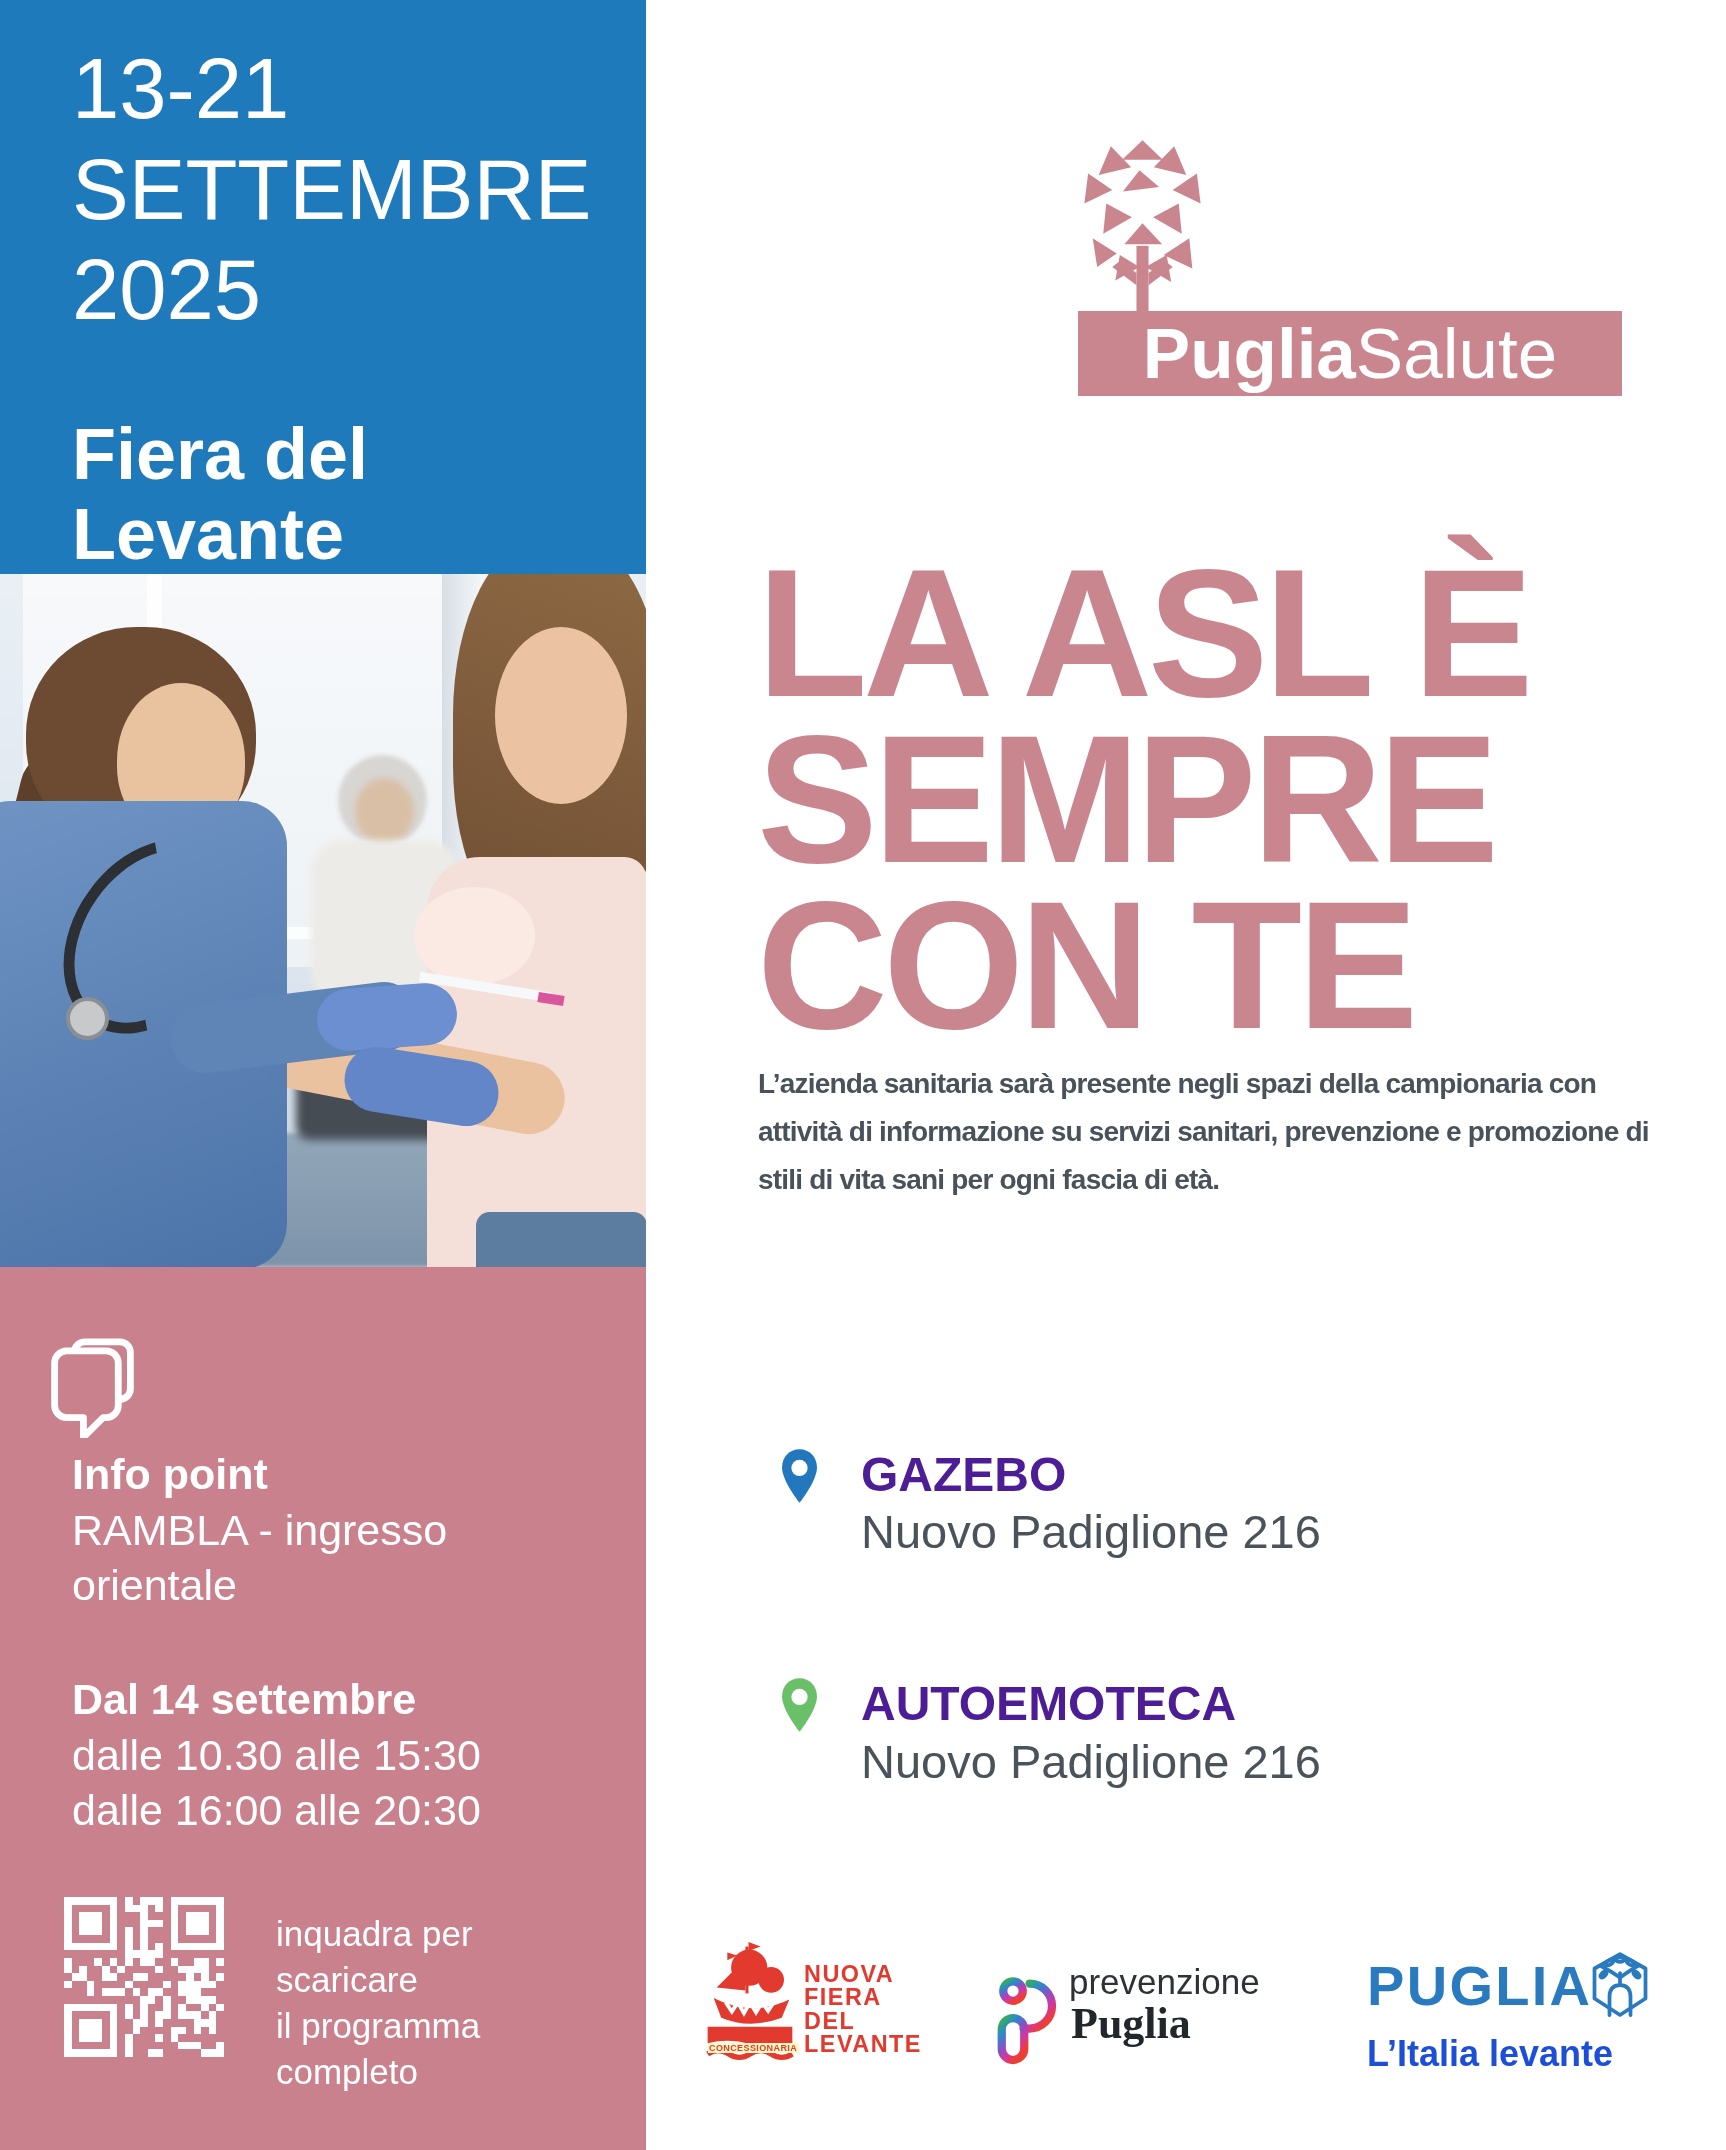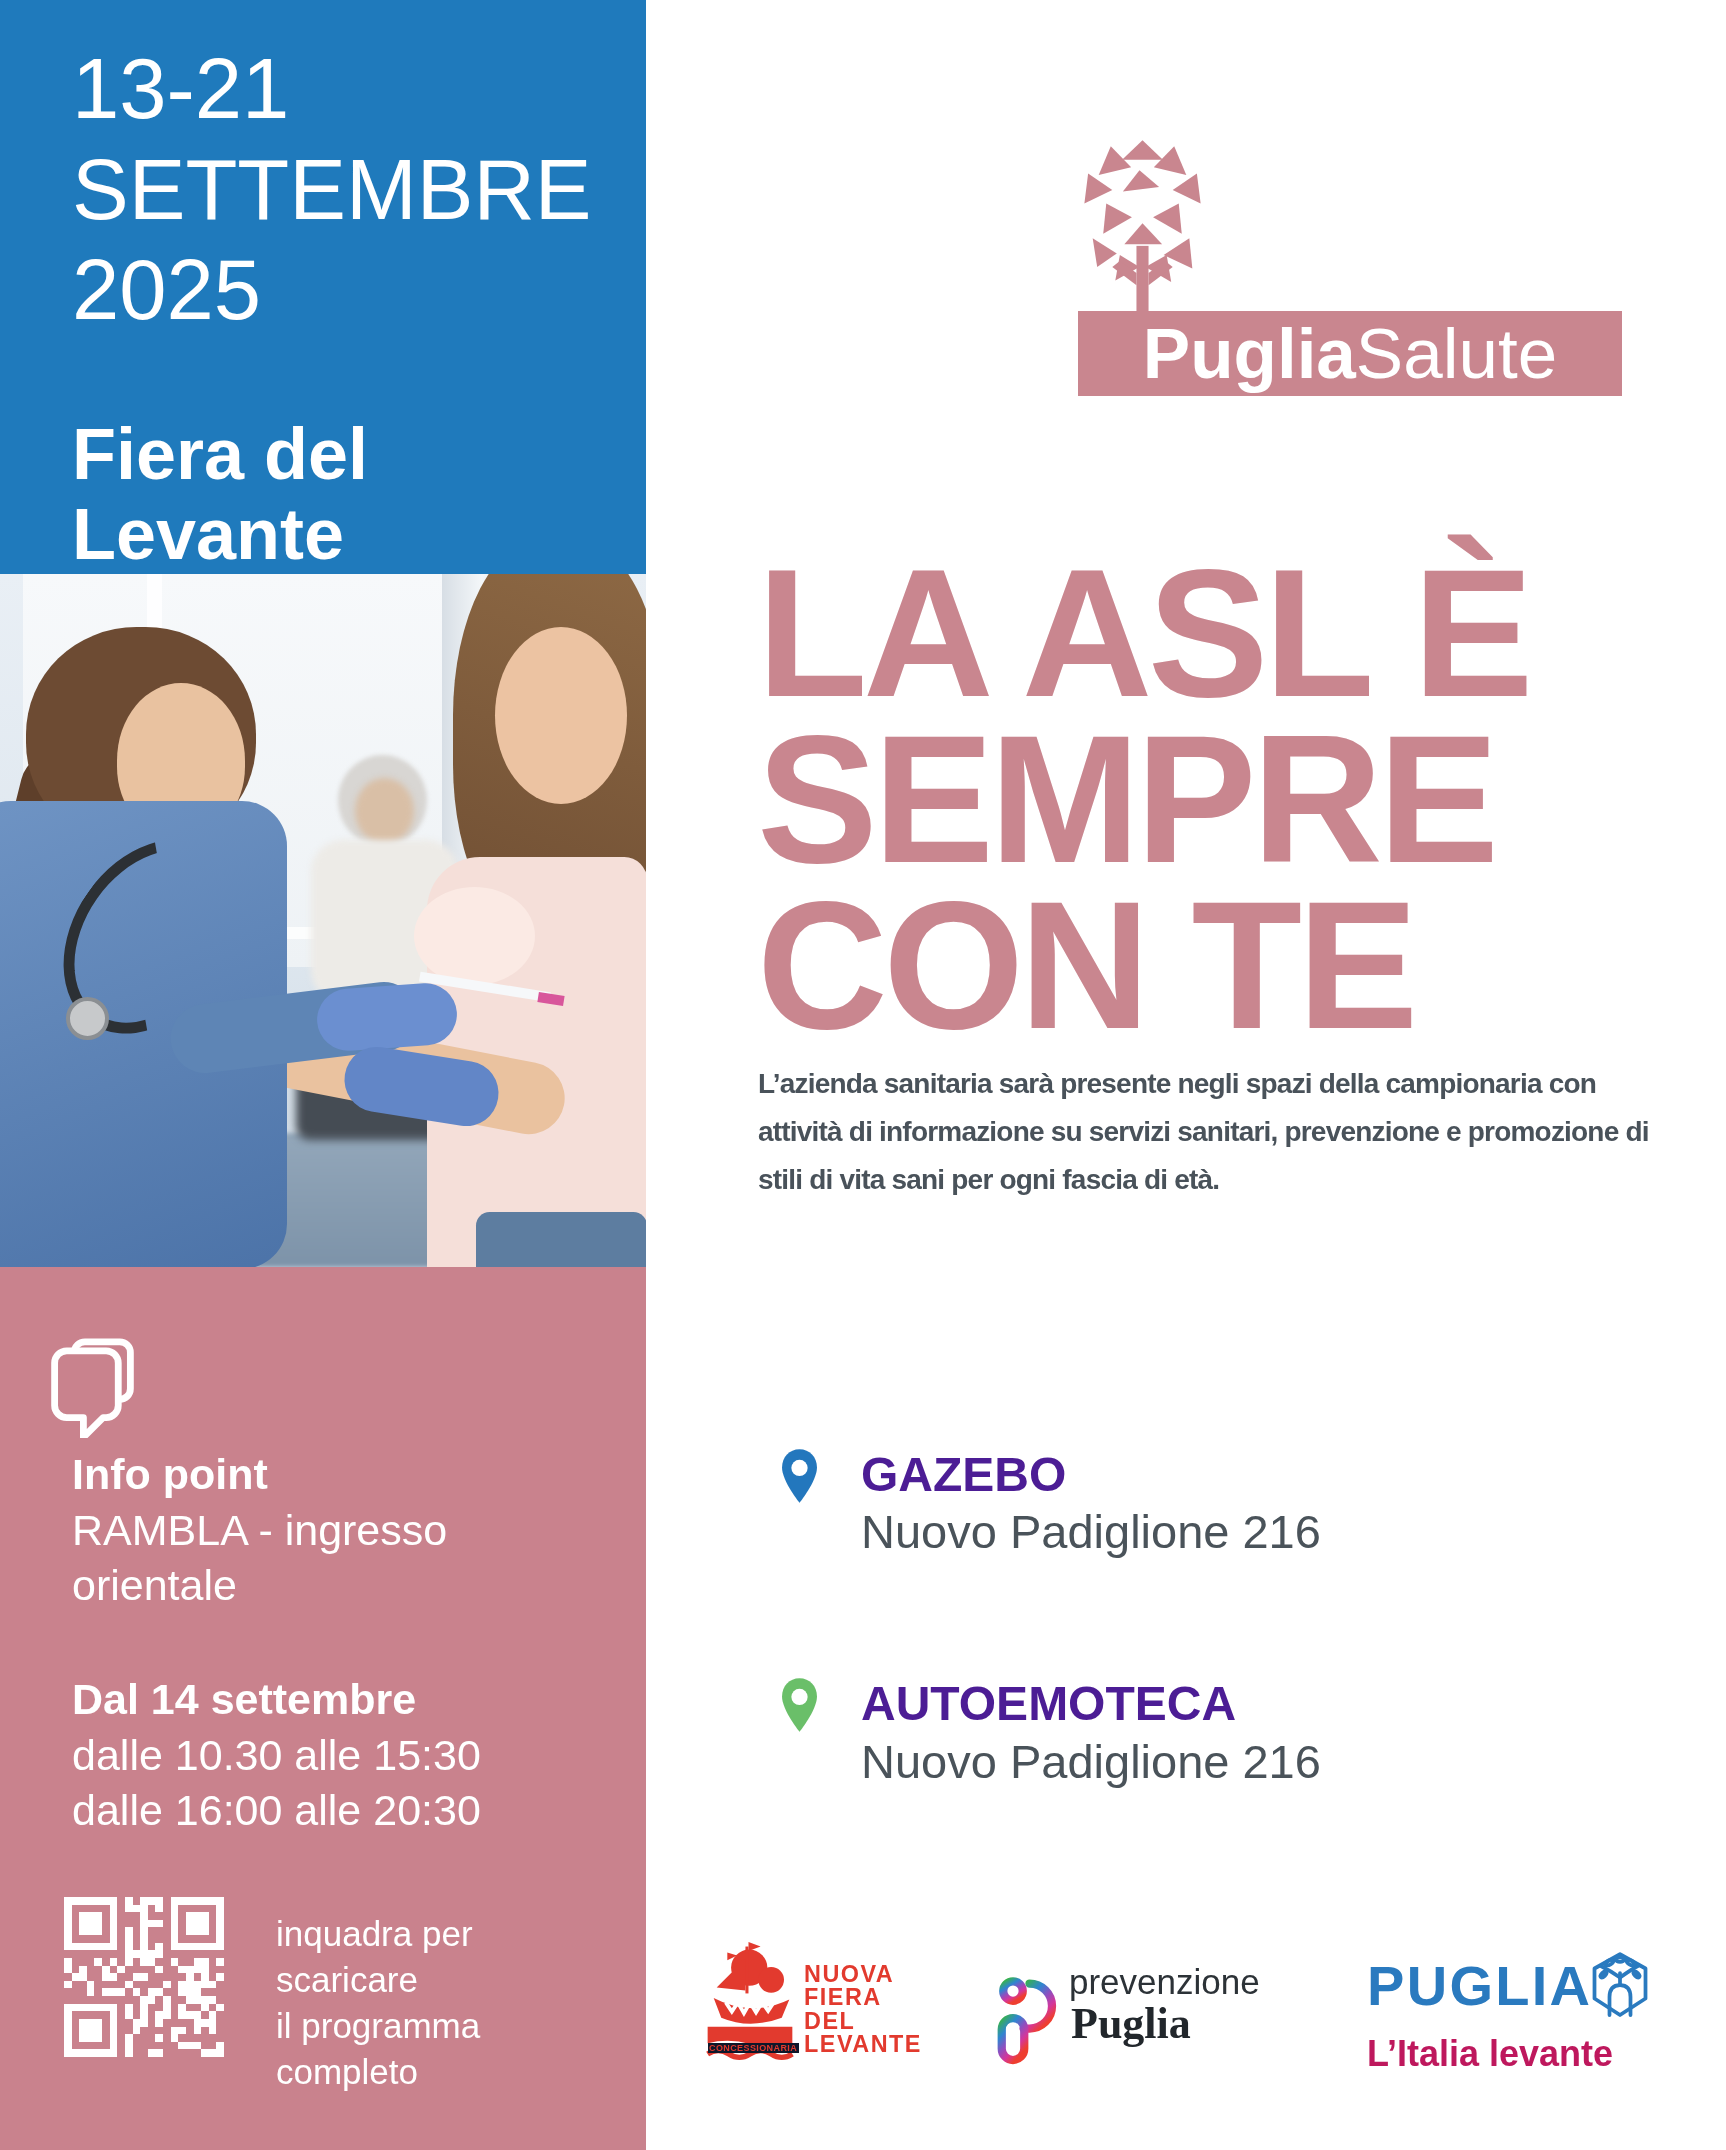--- a/index.html
+++ b/index.html
@@ -83,29 +83,29 @@
   .pin-g{left:779px;top:1447px;} .pin-a{left:779px;top:1676px;}
   .loc-name{left:861px;font-size:48px;font-weight:700;color:#4c1d95;}
   .loc-det{left:861px;font-size:47px;font-weight:400;color:#4a535a;}
   .ln-g{top:1447px;} .ld-g{top:1504px;} .ln-a{top:1676px;} .ld-a{top:1734px;}
 
   
   .fiera{left:706px;top:1942px;width:234px;height:128px;}
   .fiera-ship{left:0;top:0;width:91px;height:121px;position:absolute;}
   .fiera-txt{position:absolute;left:98px;top:21px;color:#e23a2e;font-weight:700;
              font-size:23.4px;line-height:23.4px;letter-spacing:1.5px;}
-  .fiera-small{position:absolute;left:1.5px;top:101px;color:#e23a2e;background:#0f172a;
+  .fiera-small{position:absolute;left:1.5px;top:101px;color:#e23a2e;background:#fef9c3;
                font-size:9px;font-weight:700;letter-spacing:0.4px;padding:0 1.5px;}
   .prev{left:995px;top:1960px;width:355px;height:128px;}
   .prev-icon{position:absolute;left:0;top:13.6px;width:63px;height:106px;}
   .prev-top{position:absolute;left:74px;top:1.5px;font-size:35px;font-weight:400;color:#2c3237;}
   .prev-bot{position:absolute;left:76px;top:38px;font-family:"Liberation Serif",serif;
             font-size:44px;font-weight:700;color:#22272c;}
   .puglia-name{left:1367px;top:1953px;font-size:56px;font-weight:800;color:#2a7abf;letter-spacing:2.3px;}
-  .puglia-tag{left:1367px;top:2033px;font-size:36px;font-weight:700;color:#be185d;}
+  .puglia-tag{left:1367px;top:2033px;font-size:36px;font-weight:700;color:#1d4ed8;}
   .hex-icon{left:1587px;top:1952px;width:66px;height:66px;}
 </style>
 </head>
 <body>
 
 <div class="poster">
 
   <div class="abs blue-block">
     <div class="abs date-line d0">13-21</div>
     <div class="abs date-line d1">SETTEMBRE</div>

